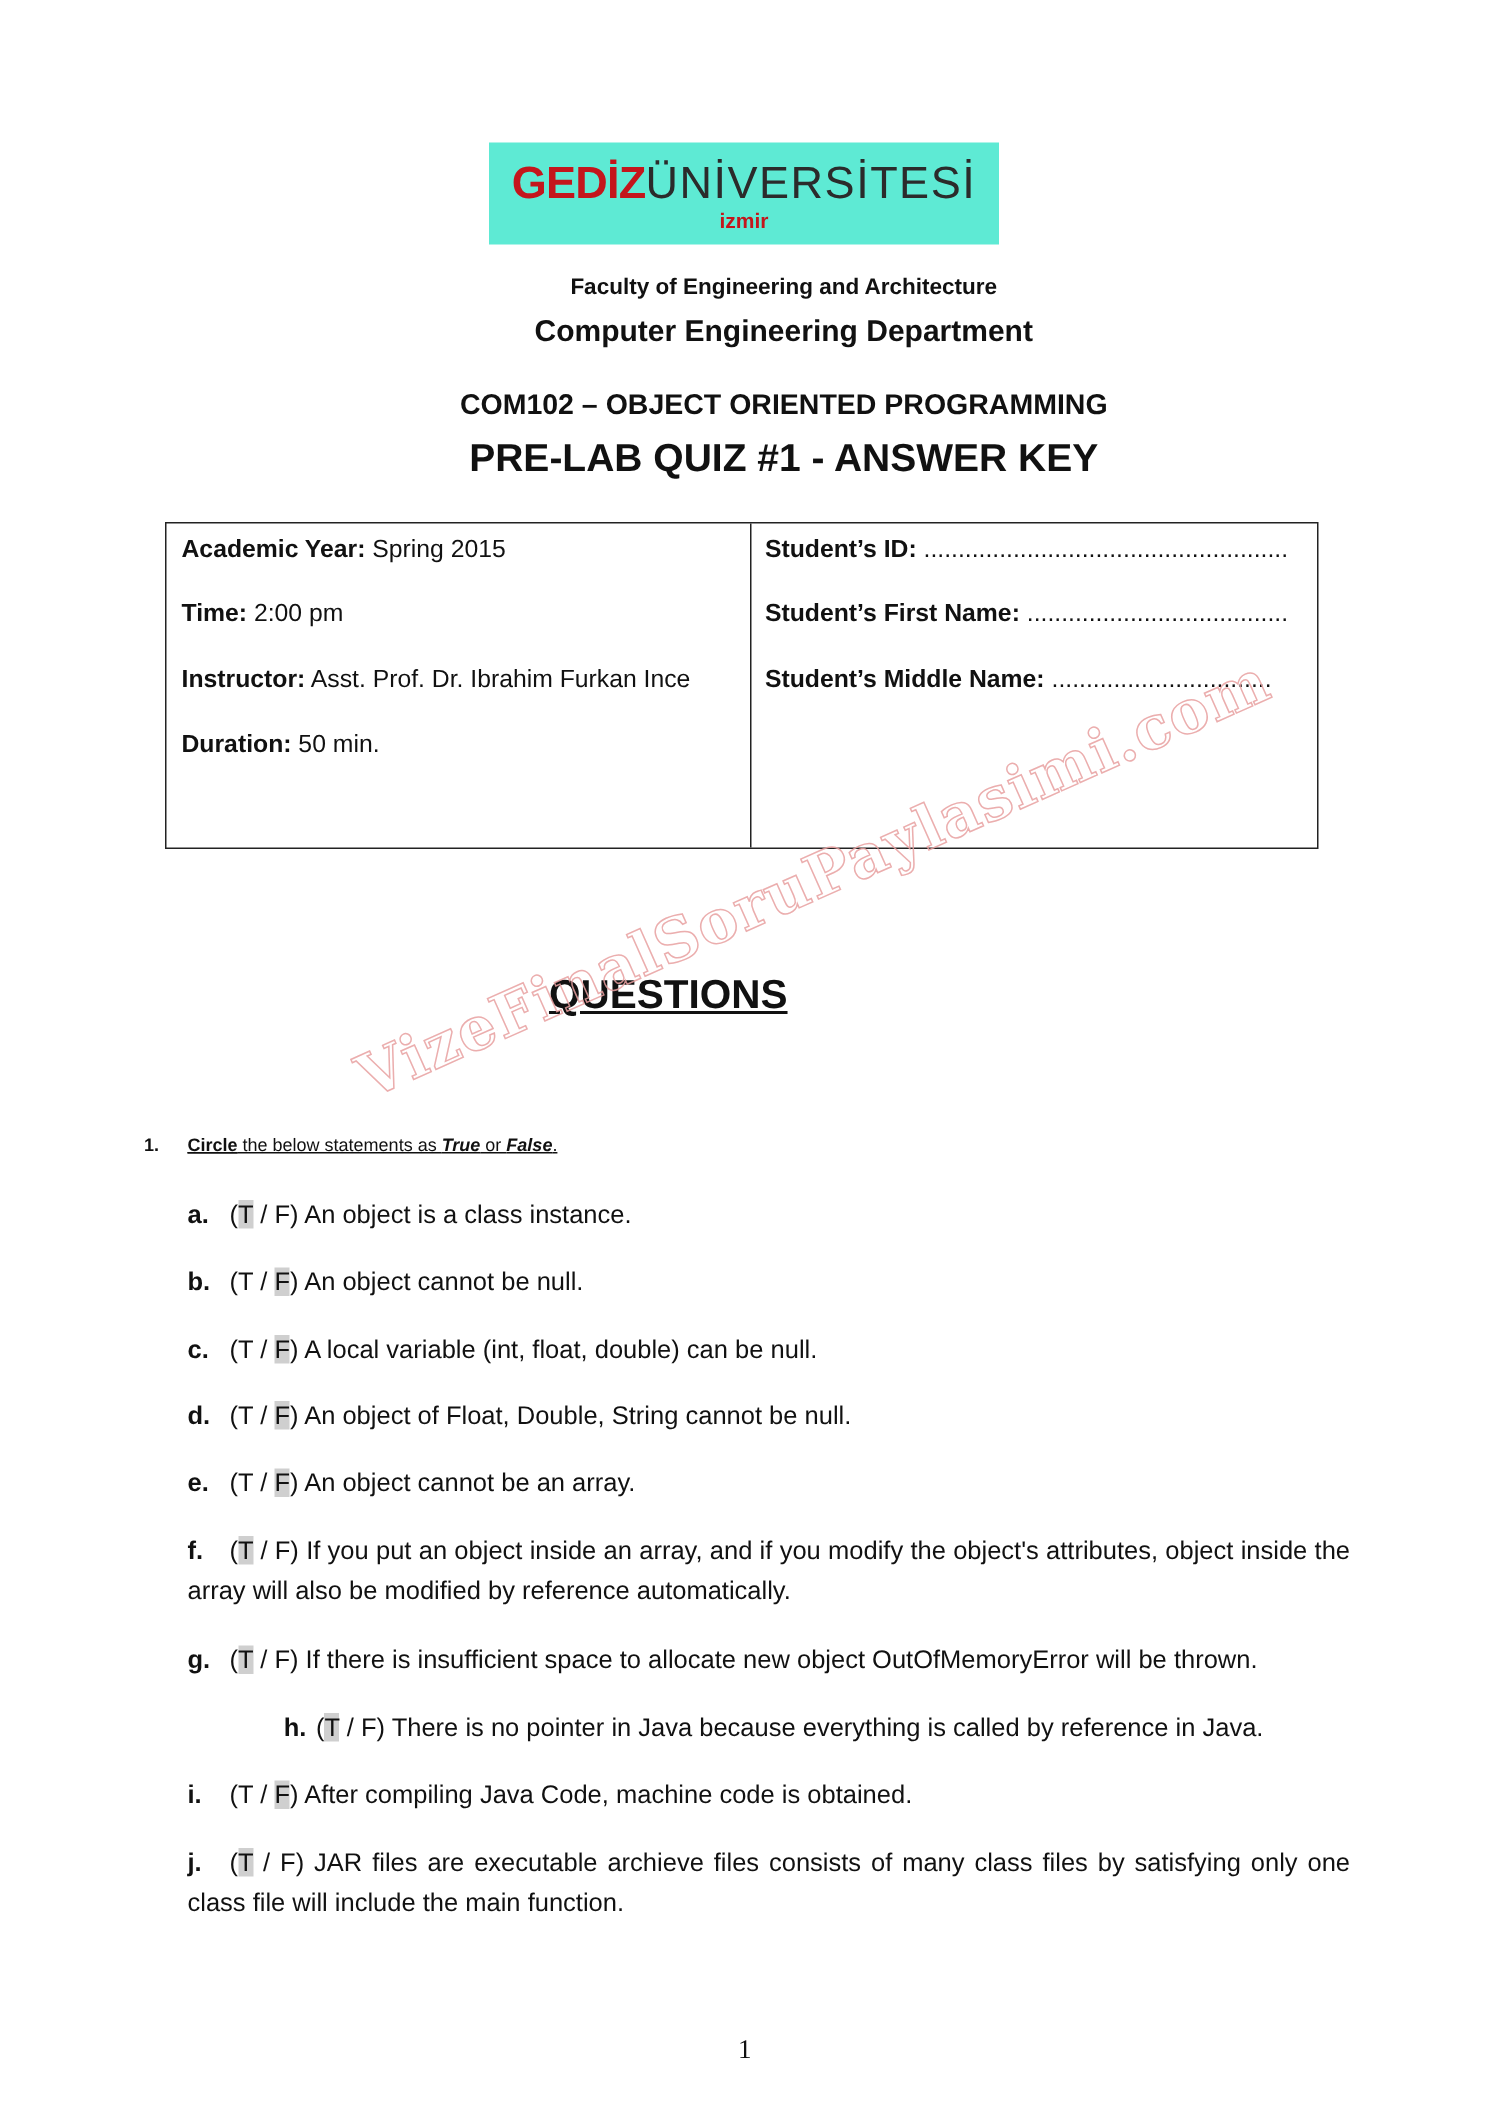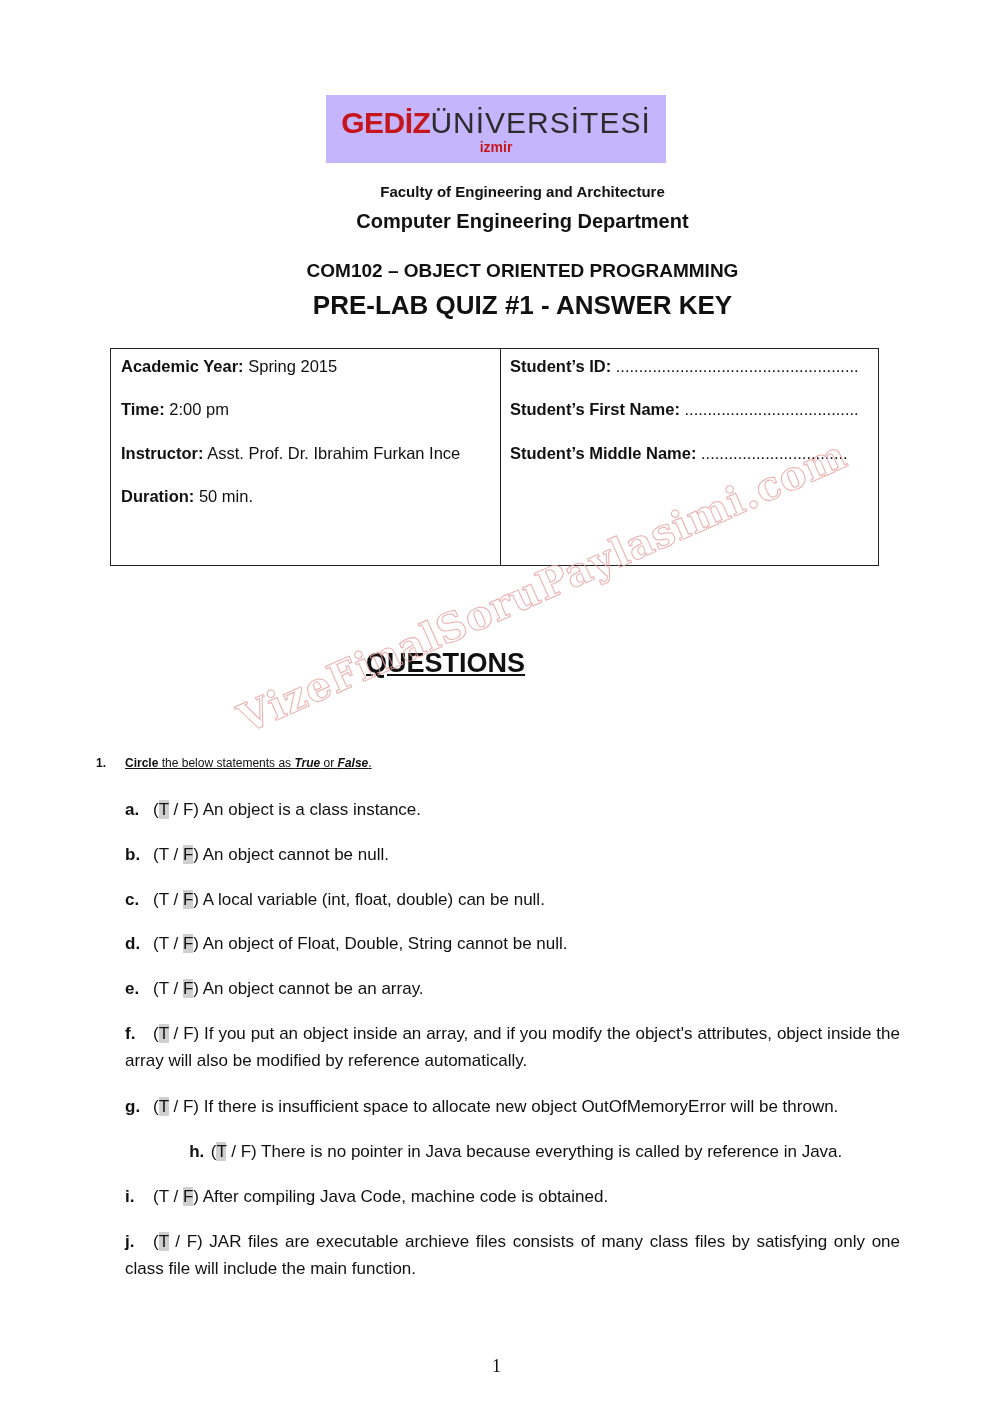--- a/index.html
+++ b/index.html
@@ -2,21 +2,21 @@
 <html><head>
 <meta charset="utf-8">
 <style>
   html, body { margin: 0; padding: 0; background: #ffffff; }
   body {
     width: 993px; height: 1404px; position: relative; overflow: hidden;
     font-family: "Liberation Sans", "DejaVu Sans", sans-serif; color: #111;
   }
   .logo {
     position: absolute; left: 326px; top: 95px; width: 340px; height: 68px;
-    background: #c4b5fd; text-align: center;
+    background: #5eead4; text-align: center;
   }
   .logo-main {
     position: absolute; left: 0; right: 0; top: 12px;
     font-size: 30px; font-weight: bold; letter-spacing: -0.5px; line-height: 32px;
   }
   .logo-red { color: #c4161c; }
   .logo-gray { color: #2b2b2b; font-weight: normal; letter-spacing: 1px; }
   .logo-sub {
     position: absolute; left: 0; right: 0; top: 44px;
     font-size: 14px; color: #c4161c; font-weight: bold;

